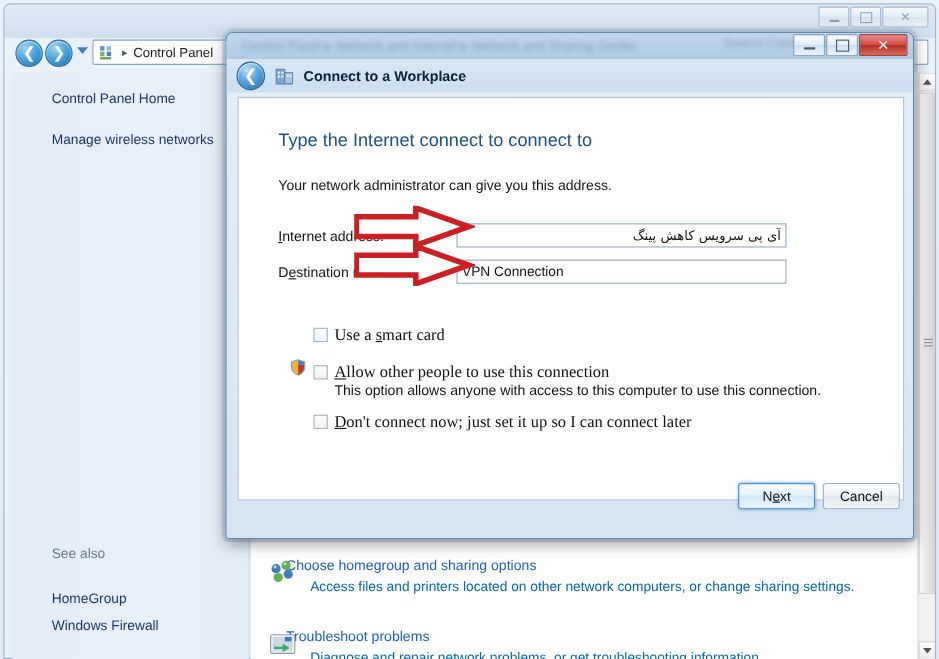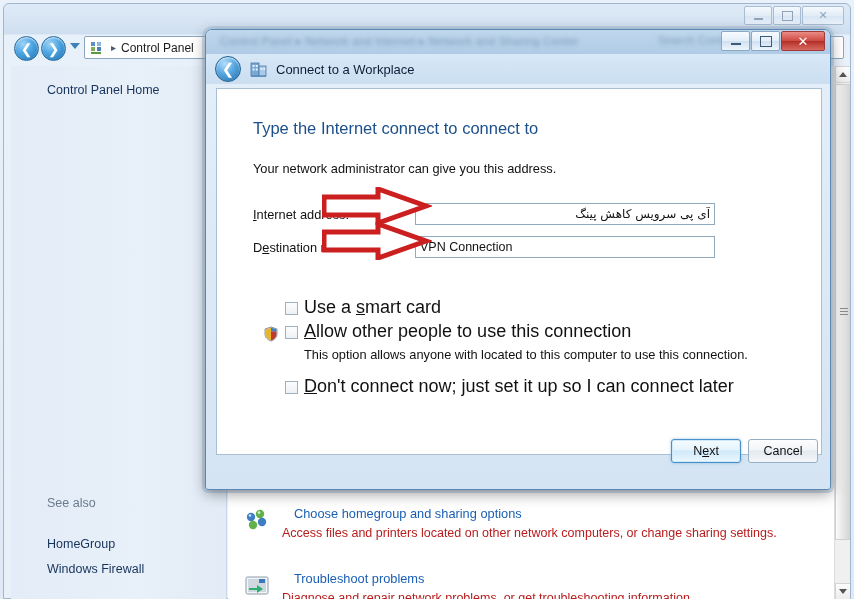--- a/index.html
+++ b/index.html
@@ -170,25 +170,25 @@
     left: 16px;
     right: 10px;
   }
   .cp-item .ci-icon {
     position: absolute; left: 0; top: 2px;
     width: 26px; height: 26px;
   }
   .cp-item .ci-title {
     color: #1a5fb4;
     font-size: 12.8px;
-    margin-left: 50px;
+    margin-left: 16px;
     cursor: pointer;
   }
   .cp-item .ci-desc {
-    color: #b91c1c;
+    color: #0369a1;
     font-size: 12.5px;
     margin-left: 38px;
     margin-top: 5px;
   }
 
   
   .cp-scroll {
     position: absolute;
     right: 0; top: 0;
     width: 16px; height: 100%;
@@ -299,20 +299,21 @@
   }
   .dlg-appicon {
     margin-left: 9px;
     width: 18px; height: 18px;
     position: relative;
   }
   .dlg-title {
     margin-left: 8px;
     font-size: 13px;
     color: #0b1f38;
+    font-weight: bold;
   }
 
   .dlg-page {
     position: absolute;
     left: 10px; top: 58px;
     width: 606px; height: 367px;
     background: #ffffff;
     border: 1px solid #a8bfd4;
     box-sizing: border-box;
   }
@@ -349,21 +350,21 @@
     padding: 0 4px;
     outline: none;
   }
   .fr-input.rtl {
     direction: rtl;
     text-align: right;
     font-family: "DejaVu Sans", sans-serif;
     font-size: 12px;
   }
 
-  .chk-row { position: absolute; font-size: 18px; color: #111; }
+  .chk-row { position: absolute; font-size: 15px; color: #111; font-family: Liberation Serif, serif; }
   .chk-box {
     display: inline-block;
     width: 13px; height: 13px;
     border: 1px solid #9fb0c0;
     background: linear-gradient(to bottom,#fdfdfd,#eef1f4);
     box-sizing: border-box;
     vertical-align: -2px;
     margin-right: 6px;
   }
   .chk-label u { text-decoration: underline; }
@@ -449,20 +450,21 @@
         </div>
       </div>
 
       <div class="cp-body">
 
         <div class="cp-sidebar">
           <div class="side-home">
             <div class="side-link">Control Panel Home</div>
           </div>
           <div class="side-group">
+            <div class="side-link">Manage wireless networks</div>
           </div>
           <div class="side-seealso">
             <div class="seealso-title">See also</div>
             <div class="side-link">HomeGroup</div>
             <div class="side-link">Windows Firewall</div>
           </div>
         </div>
 
         <div class="cp-content">
           <div class="cp-list">
@@ -575,24 +577,24 @@
 
       <span class="shield" style="left:46px; top:237px;">
         <svg width="16" height="16" viewBox="0 0 16 16">
           <path d="M8 1 L14 3 V8 C14 11.4 11.4 13.9 8 15 C4.6 13.9 2 11.4 2 8 V3 Z" fill="#d9e4ee" stroke="#7d8c9a" stroke-width=".9"></path>
           <path d="M8 1.6 L8 14.6 C4.9 13.6 2.6 11.2 2.6 8 V3.4 Z" fill="#e9b430"></path>
           <path d="M8 1.6 L13.4 3.4 V5.6 L8 5.6 Z" fill="#3f7ec4"></path>
           <path d="M8 5.6 L13.4 5.6 V8 C13.4 11.2 11.1 13.6 8 14.6 Z" fill="#c0392b"></path>
         </svg>
       </span>
 
-      <div class="chk-row" style="left:68px; top:232px;">
+      <div class="chk-row" style="left:68px; top:242px;">
         <span class="chk-box"></span><span class="chk-label"><u>A</u><span>llow other people to use this connection</span></span>
       </div>
-      <div class="chk-desc" style="left:87px; top:258px;">This option allows anyone with located to this computer to use this connection.</div>
+      <div class="chk-desc" style="left:87px; top:258px;">This option allows anyone with access to this computer to use this connection.</div>
 
       <div class="chk-row" style="left:68px; top:287px;">
         <span class="chk-box"></span><span class="chk-label"><u>D</u><span>on't connect now; just set it up so I can connect later</span></span>
       </div>
 
     </div>
 
     <div class="dlg-footer">
       <button class="btn primary" style="left:455px;"><span>N</span><u>e</u><span>xt</span></button>
       <button class="btn" style="left:532px;">Cancel</button>

